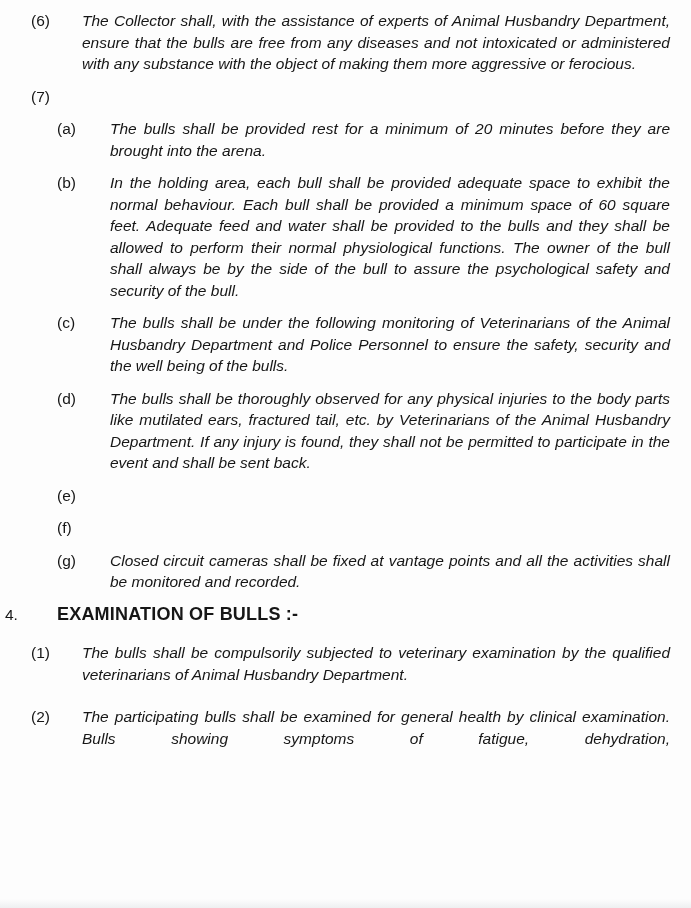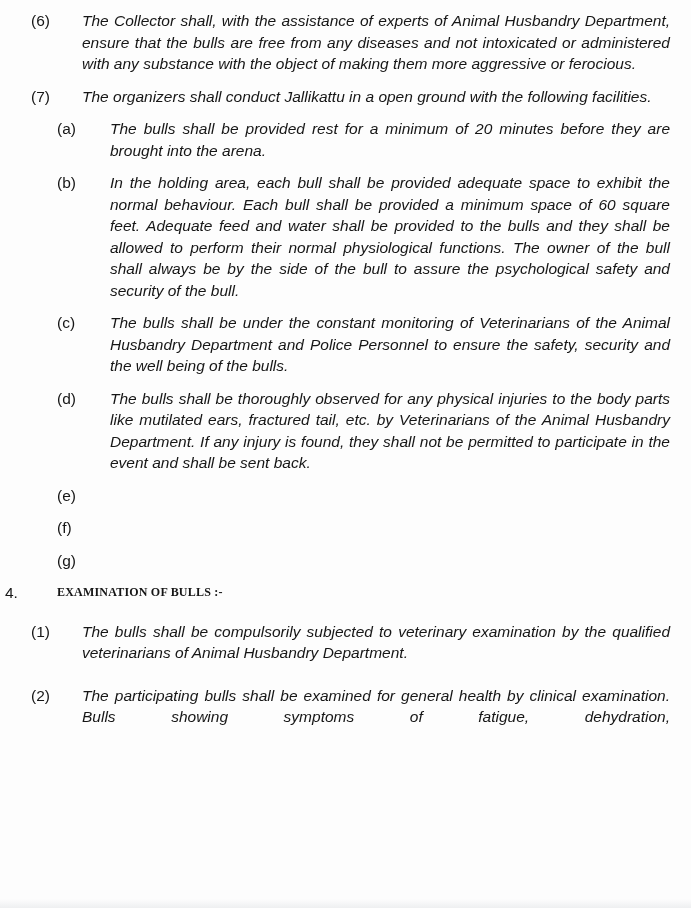--- a/index.html
+++ b/index.html
@@ -57,23 +57,22 @@
     padding-right: 21px;
   }
   .heading .num {
     flex: 0 0 auto;
     margin-left: 5px;
     width: 52px;
   }
   .heading .title {
     flex: 1 1 auto;
     font-weight: bold;
-    font-size: 12px;
+    font-size: 18px;
     letter-spacing: 0.2px;
-    font-family: Liberation Serif, serif;
   }
   .scan-edge {
     position: absolute;
     left: 0;
     bottom: 0;
     width: 100%;
     height: 9px;
     background: linear-gradient(to bottom, rgba(255,255,255,0), rgba(210,214,218,0.35));
     pointer-events: none;
   }
@@ -83,53 +82,53 @@
 
 <div class="page">
 
   <div class="item l1">
     <span class="label">(6)</span>
     <span class="text">The Collector shall, with the assistance of experts of Animal Husbandry Department, ensure that the bulls are free from any diseases and not intoxicated or administered with any substance with the object of making them more aggressive or ferocious.</span>
   </div>
 
   <div class="item l1">
     <span class="label">(7)</span>
-    <span class="text">The organizers shall conduct Jallikattu in a open ground with the following facilities.</span>
   </div>
 
   <div class="item l2">
     <span class="label">(a)</span>
     <span class="text">The bulls shall be provided rest for a minimum of 20 minutes before they are brought into the arena.</span>
   </div>
 
   <div class="item l2">
     <span class="label">(b)</span>
     <span class="text">In the holding area, each bull shall be provided adequate space to exhibit the normal behaviour. Each bull shall be provided a minimum space of 60 square feet. Adequate feed and water shall be provided to the bulls and they shall be allowed to perform their normal physiological functions. The owner of the bull shall always be by the side of the bull to assure the psychological safety and security of the bull.</span>
   </div>
 
   <div class="item l2">
     <span class="label">(c)</span>
-    <span class="text">The bulls shall be under the constant monitoring of Veterinarians of the Animal Husbandry Department and Police Personnel to ensure the safety, security and the well being of the bulls.</span>
+    <span class="text">The bulls shall be under the following monitoring of Veterinarians of the Animal Husbandry Department and Police Personnel to ensure the safety, security and the well being of the bulls.</span>
   </div>
 
   <div class="item l2">
     <span class="label">(d)</span>
     <span class="text">The bulls shall be thoroughly observed for any physical injuries to the body parts like mutilated ears, fractured tail, etc. by Veterinarians of the Animal Husbandry Department. If any injury is found, they shall not be permitted to participate in the event and shall be sent back.</span>
   </div>
 
   <div class="item l2">
     <span class="label">(e)</span>
   </div>
 
   <div class="item l2">
     <span class="label">(f)</span>
   </div>
 
   <div class="item l2">
     <span class="label">(g)</span>
+    <span class="text">Closed circuit cameras shall be fixed at vantage points and all the activities shall be monitored and recorded.</span>
   </div>
 
   <div class="heading">
     <span class="num">4.</span>
     <span class="title">EXAMINATION OF BULLS :-</span>
   </div>
 
   <div class="item l1 sec-item">
     <span class="label">(1)</span>
     <span class="text">The bulls shall be compulsorily subjected to veterinary examination by the qualified veterinarians of Animal Husbandry Department.</span>

